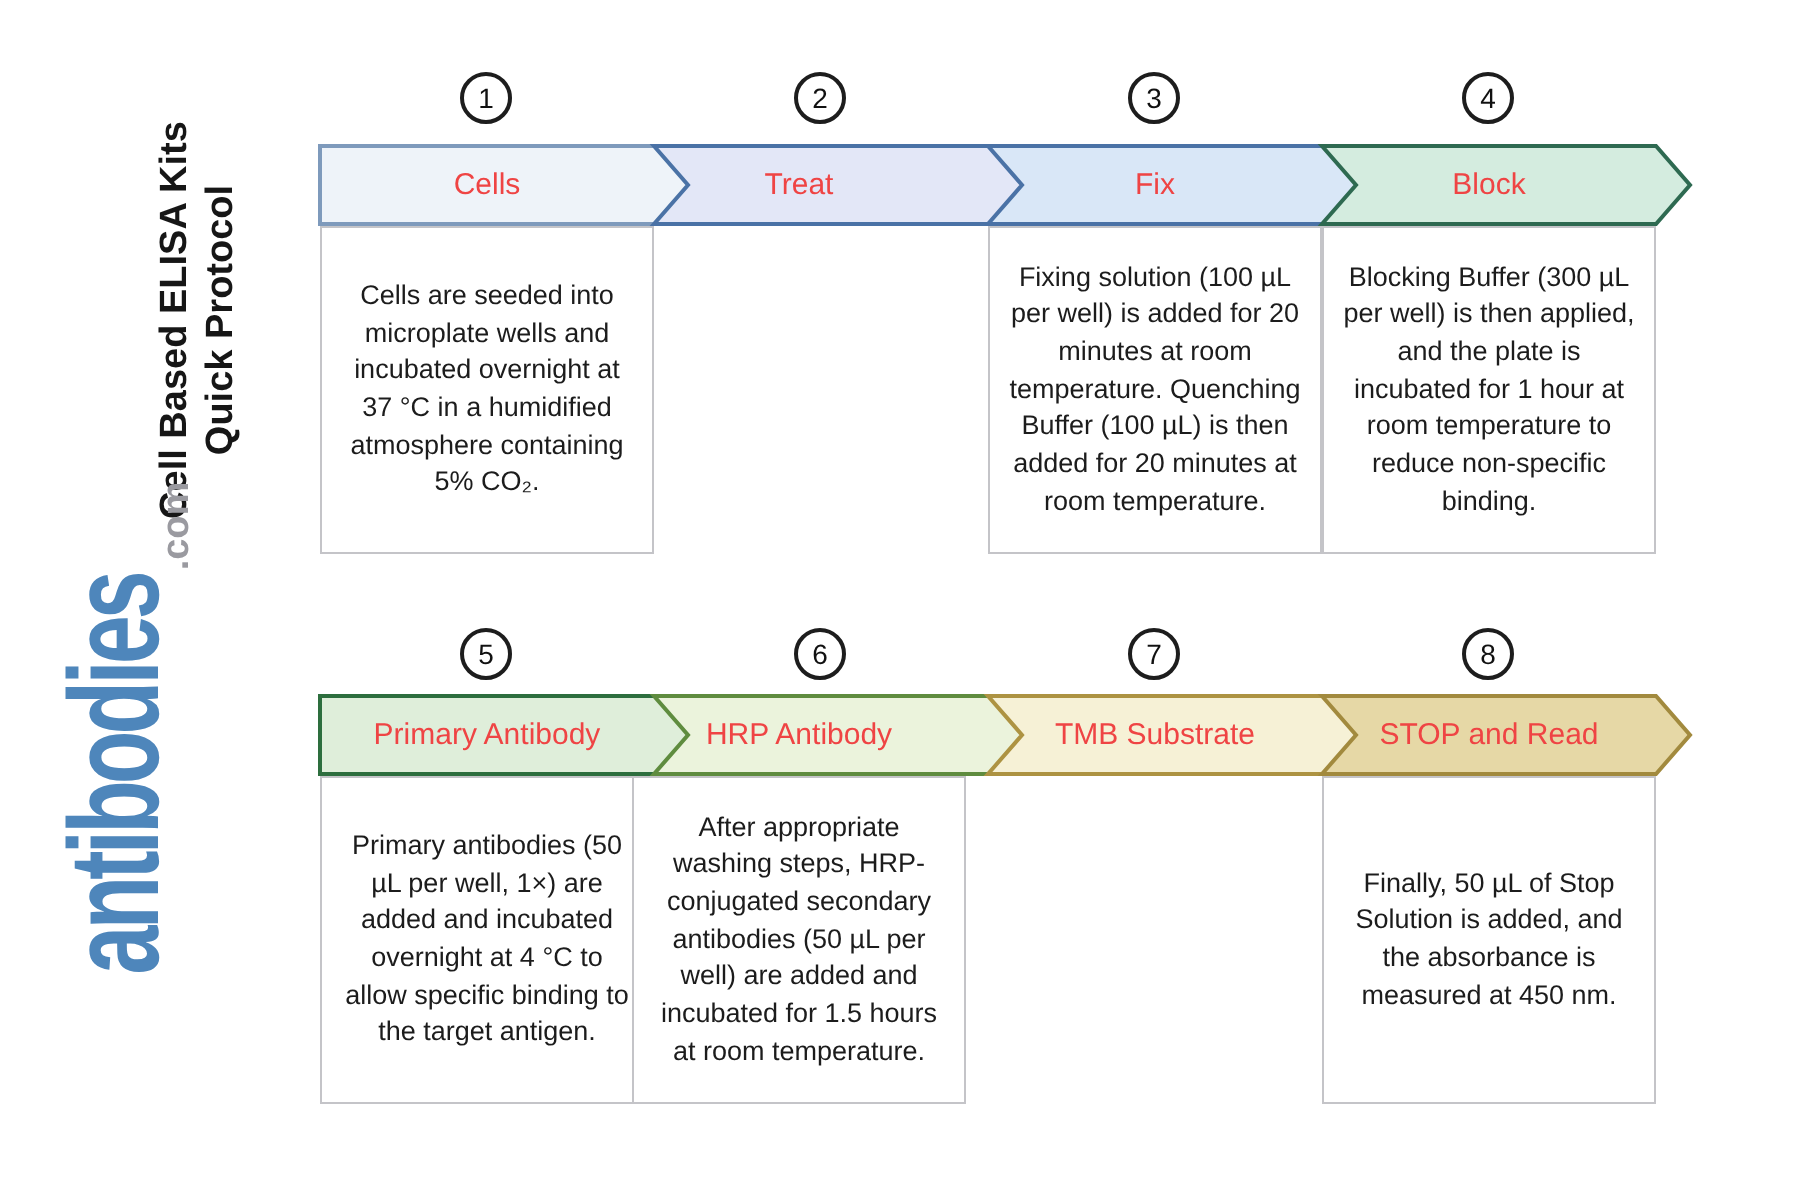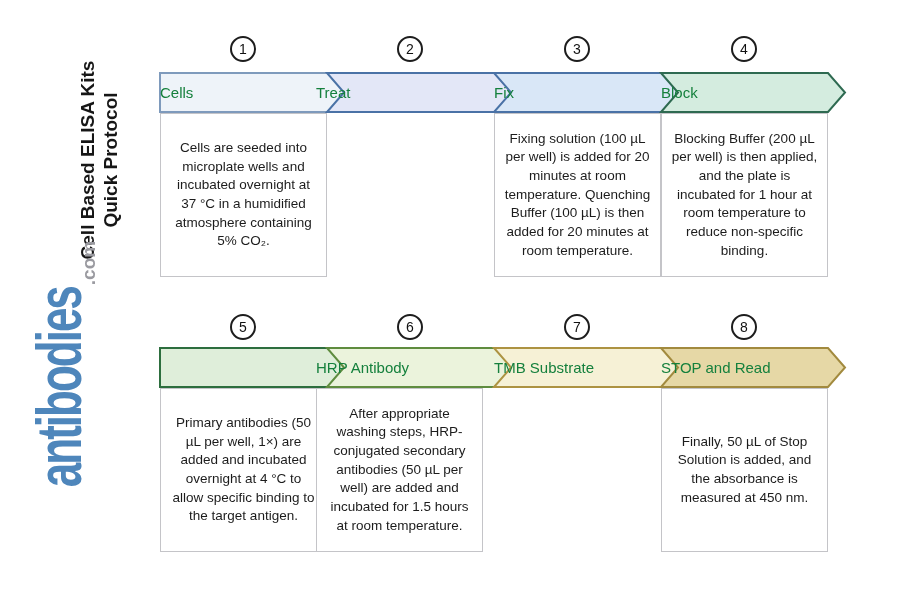--- a/index.html
+++ b/index.html
@@ -27,22 +27,22 @@
     transform:translateY(10px);
   }
   
   .circle{
     position:absolute;width:26px;height:26px;border:2px solid #1d1d1d;border-radius:50%;
     background:#fff;box-sizing:border-box;text-align:center;line-height:22px;
     font-size:14px;color:#111;
   }
   .arrow-svg{position:absolute;left:159px;width:690px;height:41px;}
   .arrow-label{
-    position:absolute;width:167px;height:41px;line-height:41px;text-align:left;
-    font-size:15px;color:#15803d;
+    position:absolute;width:167px;height:41px;line-height:41px;text-align:center;
+    font-size:15px;color:#ef4444;
   }
   .desc-box{
     position:absolute;width:167px;height:164px;background:#fff;
     border:1px solid #c4c4c8;box-sizing:border-box;
     display:flex;align-items:center;justify-content:center;
     padding:8px 9px;
   }
   .desc-box .txt{
     text-align:center;font-size:13.5px;line-height:1.38;color:#1c1c1c;
   }
@@ -84,34 +84,35 @@
   <div class="arrow-label row1-arrow c3">Block</div>
   <div class="arrow-label row1-arrow c2">Fix</div>
 
   <div class="desc-box row1-box c0">
     <div class="txt">Cells are seeded into microplate wells and incubated overnight at 37 °C in a humidified atmosphere containing 5% CO₂.</div>
   </div>
   <div class="desc-box row1-box c2">
     <div class="txt">Fixing solution (100 µL per well) is added for 20 minutes at room temperature. Quenching Buffer (100 µL) is then added for 20 minutes at room temperature.</div>
   </div>
   <div class="desc-box row1-box c3">
-    <div class="txt">Blocking Buffer (200 µL per well) is then applied, and the plate is incubated for 1 hour at room temperature to reduce non-specific binding.</div>
+    <div class="txt">Blocking Buffer (300 µL per well) is then applied, and the plate is incubated for 1 hour at room temperature to reduce non-specific binding.</div>
   </div>
 
   <div class="circle row2-circ q0">5</div>
   <div class="circle row2-circ q1">6</div>
   <div class="circle row2-circ q2">7</div>
   <div class="circle row2-circ q3">8</div>
 
   <svg class="arrow-svg row2-arrow" viewBox="0 0 690 41">
     <polygon points="1,1 169,1 186,20.5 169,40 1,40" stroke-width="2" fill="#dfeeda" stroke="#2d6e3e"></polygon>
     <polygon points="168,1 336,1 353,20.5 336,40 168,40 185,20.5" stroke-width="2" fill="#ebf3dc" stroke="#5f8c3f"></polygon>
     <polygon points="335,1 503,1 520,20.5 503,40 335,40 352,20.5" stroke-width="2" fill="#f6f1d6" stroke="#ad9342"></polygon>
     <polygon points="502,1 669,1 686,20.5 669,40 502,40 519,20.5" stroke-width="2" fill="#e6d8a6" stroke="#a28a3e"></polygon>
   </svg>
+  <div class="arrow-label row2-arrow c0">Primary Antibody</div>
   <div class="arrow-label row2-arrow c1">HRP Antibody</div>
   <div class="arrow-label row2-arrow c2">TMB Substrate</div>
   <div class="arrow-label row2-arrow c3">STOP and Read</div>
 
   <div class="desc-box row2-box c0">
     <div class="txt">Primary antibodies (50 µL per well, 1×) are added and incubated overnight at 4 °C to allow specific binding to the target antigen.</div>
   </div>
   <div class="desc-box row2-box c1">
     <div class="txt">After appropriate washing steps, HRP-conjugated secondary antibodies (50 µL per well) are added and incubated for 1.5 hours at room temperature.</div>
   </div>

